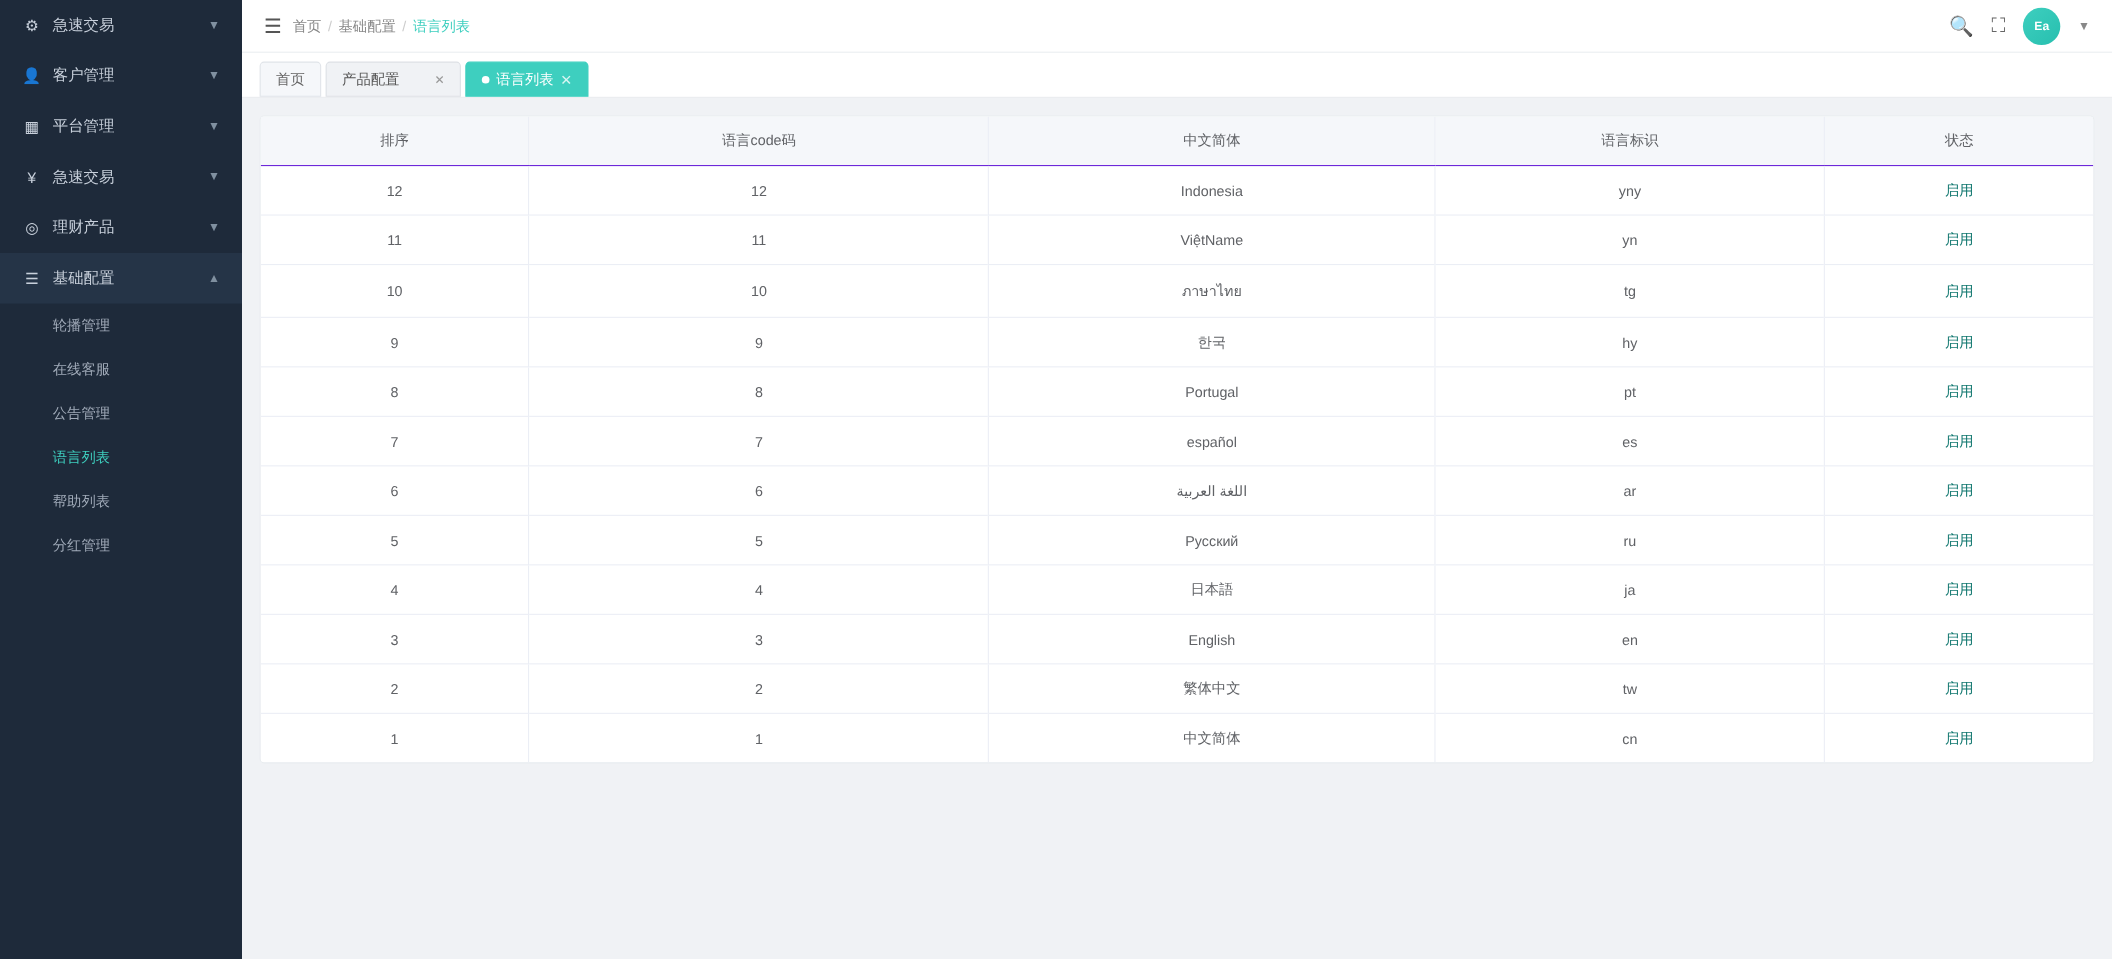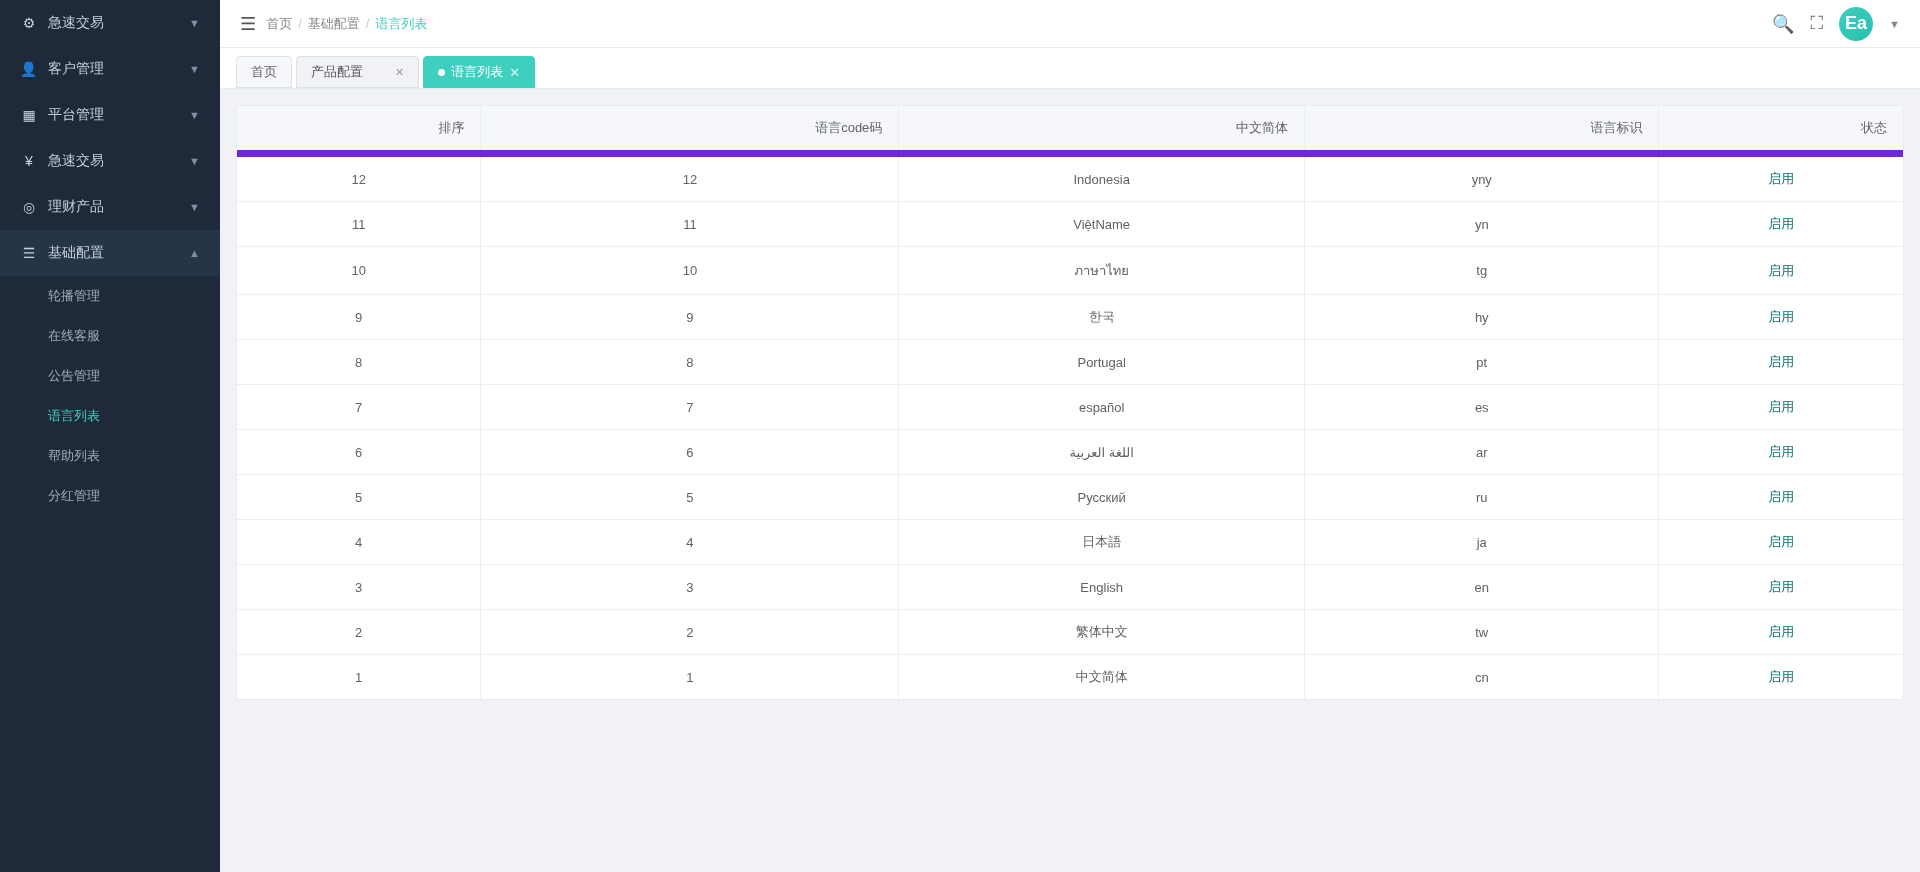--- a/index.html
+++ b/index.html
@@ -63,21 +63,21 @@
     .breadcrumb { display: flex; align-items: center; gap: 6px; font-size: 13px; color: #888; }
     .breadcrumb span { color: #888; }
     .breadcrumb .sep { color: #ccc; }
     .breadcrumb .current { color: #3ecfbf; }
     .topbar-right { display: flex; align-items: center; gap: 16px; }
     .topbar-icon { font-size: 18px; color: #666; cursor: pointer; }
     .avatar-btn {
       width: 34px; height: 34px; border-radius: 50%;
       background: linear-gradient(135deg, #3ecfbf, #27bfaf);
       display: flex; align-items: center; justify-content: center;
-      color: white; font-size: 18px; cursor: pointer; font-weight: bold;
+      color: white; font-size: 11px; cursor: pointer; font-weight: bold;
     }
     .arrow-down { font-size: 11px; color: #888; cursor: pointer; }
 
     
     .tabs-bar {
       background: #fff;
       padding: 8px 16px 0 16px;
       display: flex;
       align-items: center;
       gap: 4px;
@@ -121,22 +121,22 @@
       border-collapse: collapse;
     }
     thead tr {
       background: #f5f7fa;
     }
     thead th {
       padding: 13px 16px;
       font-weight: 500;
       color: #606266;
       font-size: 13px;
-      text-align: right;
-      border-bottom: 7px solid #6d28d9;
+      text-align: center;
+      border-bottom: 1px solid #6d28d9;
       border-right: 1px solid #ebeef5;
     }
     thead th:last-child { border-right: none; }
     tbody tr {
       border-bottom: 1px solid #ebeef5;
     }
     tbody tr:last-child { border-bottom: none; }
     tbody td {
       padding: 13px 16px;
       text-align: center;

